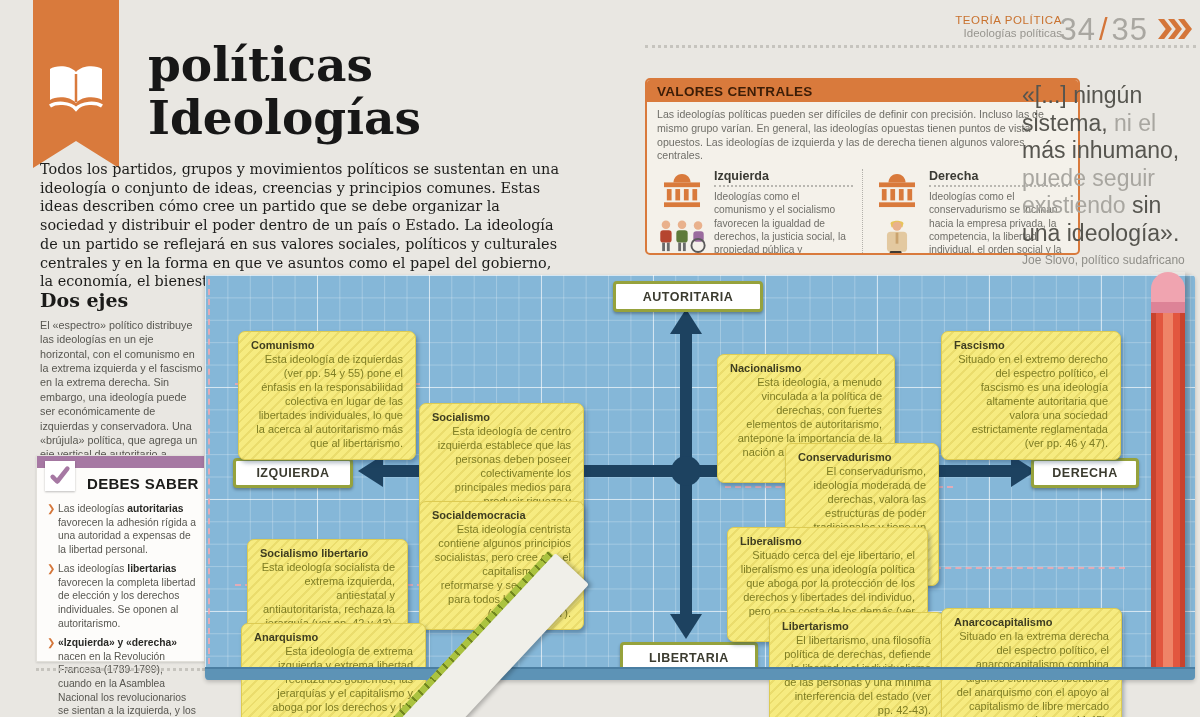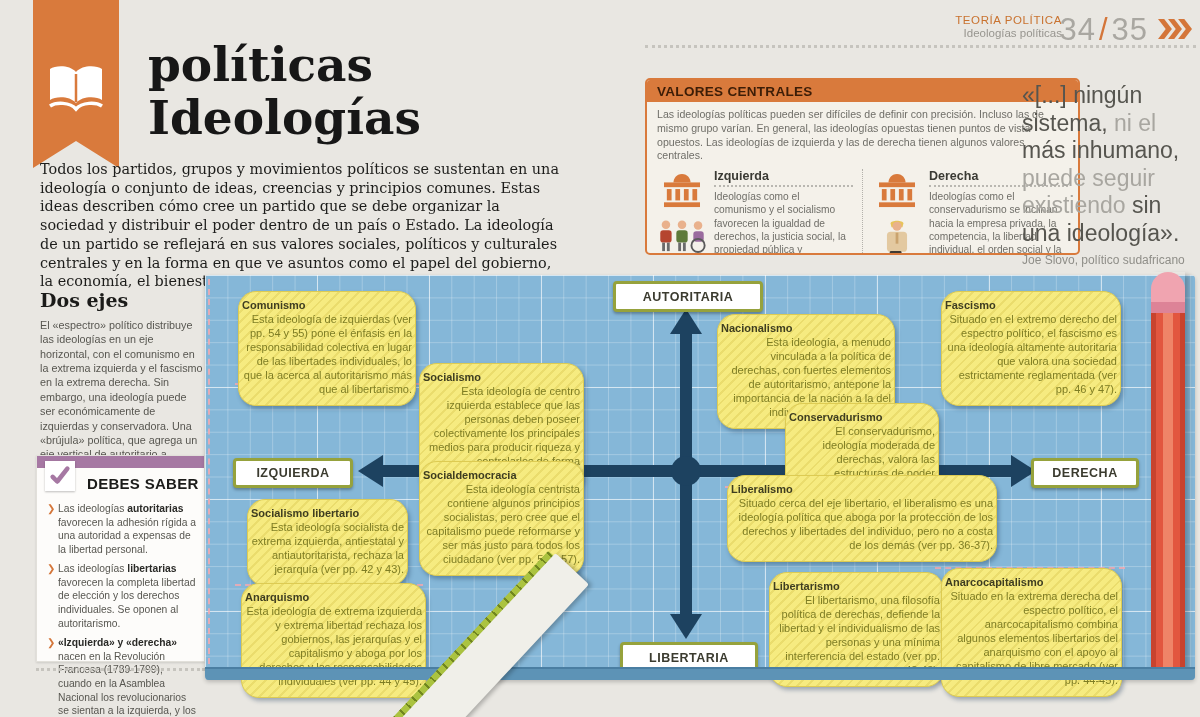--- a/index.html
+++ b/index.html
@@ -103,33 +103,33 @@
   .pill { position:absolute; background:#fff; border:3px solid #96a23c; border-radius:4px;
     display:flex; align-items:center; justify-content:center;
     font-weight:bold; font-size:12.5px; letter-spacing:.5px; color:#3b3b2f;
     box-shadow:0 2px 3px rgba(0,0,0,.3); }
   .pill-top    { left:408px; top:6px;   width:150px; height:31px; }
   .pill-bottom { left:415px; top:367px; width:138px; height:31px; }
   .pill-left   { left:28px;  top:183px; width:120px; height:30px; }
   .pill-right  { left:826px; top:183px; width:108px; height:30px; }
 
   
-  .note { position:absolute; background-color:#f6eb80; border:1px solid #ddcb52; border-radius:18px;
-    padding:7px 3px 8px; box-shadow:2px 3px 4px rgba(25,55,85,.35);
-    background-image:repeating-linear-gradient(135deg, rgba(210,190,68,.32) 0 2px, transparent 2px 7px); }
+  .note { position:absolute; background-color:#f6eb80; border:1px solid #ddcb52; border-radius:7px;
+    padding:7px 12px 8px; box-shadow:2px 3px 4px rgba(25,55,85,.35);
+    background-image:repeating-linear-gradient(135deg, rgba(210,190,68,.32) 0 2px, transparent 2px 7px);margin-top:40px; }
   .note-title { font-weight:bold; font-size:11px; color:#3e3d20; margin-bottom:2px; }
   .note-body { font-size:11px; line-height:1.27; color:#7e7d24;text-align:right; }
   .n1  { left:33px;  top:16px;  width:178px; }
   .n2  { left:214px; top:88px;  width:165px; }
   .n3  { left:214px; top:186px; width:165px; }
   .n4  { left:42px;  top:224px; width:161px; }
   .n5  { left:36px;  top:308px; width:185px; }
   .n6  { left:512px; top:39px;  width:178px; }
   .n7  { left:580px; top:128px; width:154px; }
-  .n8  { left:522px; top:200px; width:270px; }
+  .n8  { left:522px; top:212px; width:201px; }
   .n9  { left:564px; top:297px; width:175px; }
   .n10 { left:736px; top:16px;  width:180px; }
   .n11 { left:736px; top:293px; width:181px; }
 
   
   .pencil { position:absolute; left:946px; top:-3px; width:34px; height:396px;
     box-shadow:4px 3px 5px rgba(0,0,0,.25); }
   .pencil-eraser { height:30px; background:#f0a4b0; border-radius:17px 17px 0 0; }
   .pencil-band { height:11px; background:#dd8397; }
   .pencil-body { height:355px;

